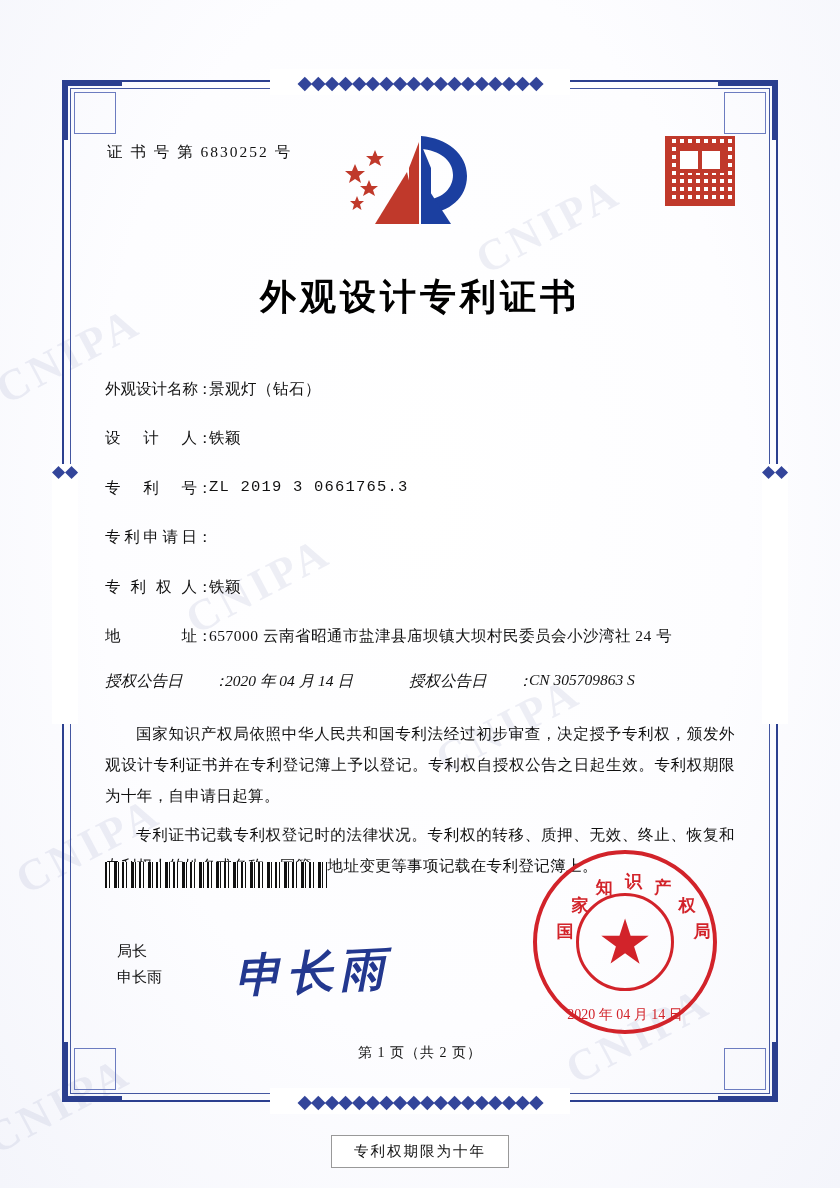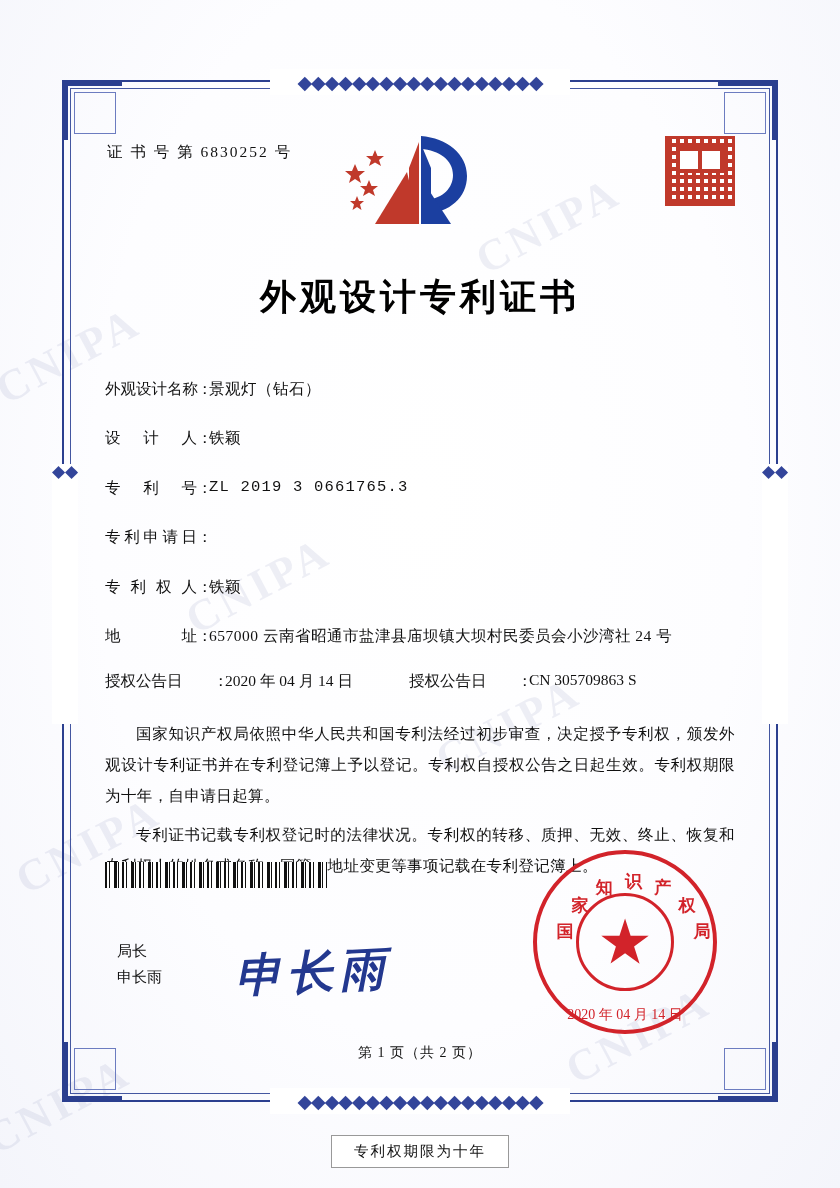--- a/index.html
+++ b/index.html
@@ -145,21 +145,21 @@
     display:flex;
     justify-content:space-between;
     letter-spacing:0px;
   }
   .f-label span{display:inline-block;}
   .f-colon{width:12px;flex:none;}
   .f-value{flex:1;letter-spacing:0.5px;}
   .f-value.mono{font-family:Liberation Mono, monospace;letter-spacing:1.2px;}
 
   .row-two{display:flex;font-size:15.5px;margin-bottom:18px;}
-  .row-two .half{display:flex;}
+  .row-two .half{display:flex;font-style:italic;}
   .row-two .half.second{margin-left:56px;}
   .lbl-wide{width:108px;flex:none;display:flex;justify-content:space-between;}
   .lbl-wide2{width:108px;flex:none;display:flex;justify-content:space-between;}
 
   .para{
     font-size:15.5px;
     line-height:2.0;
     text-indent:2em;
     margin:8px 0 0 0;
     letter-spacing:0.4px;

